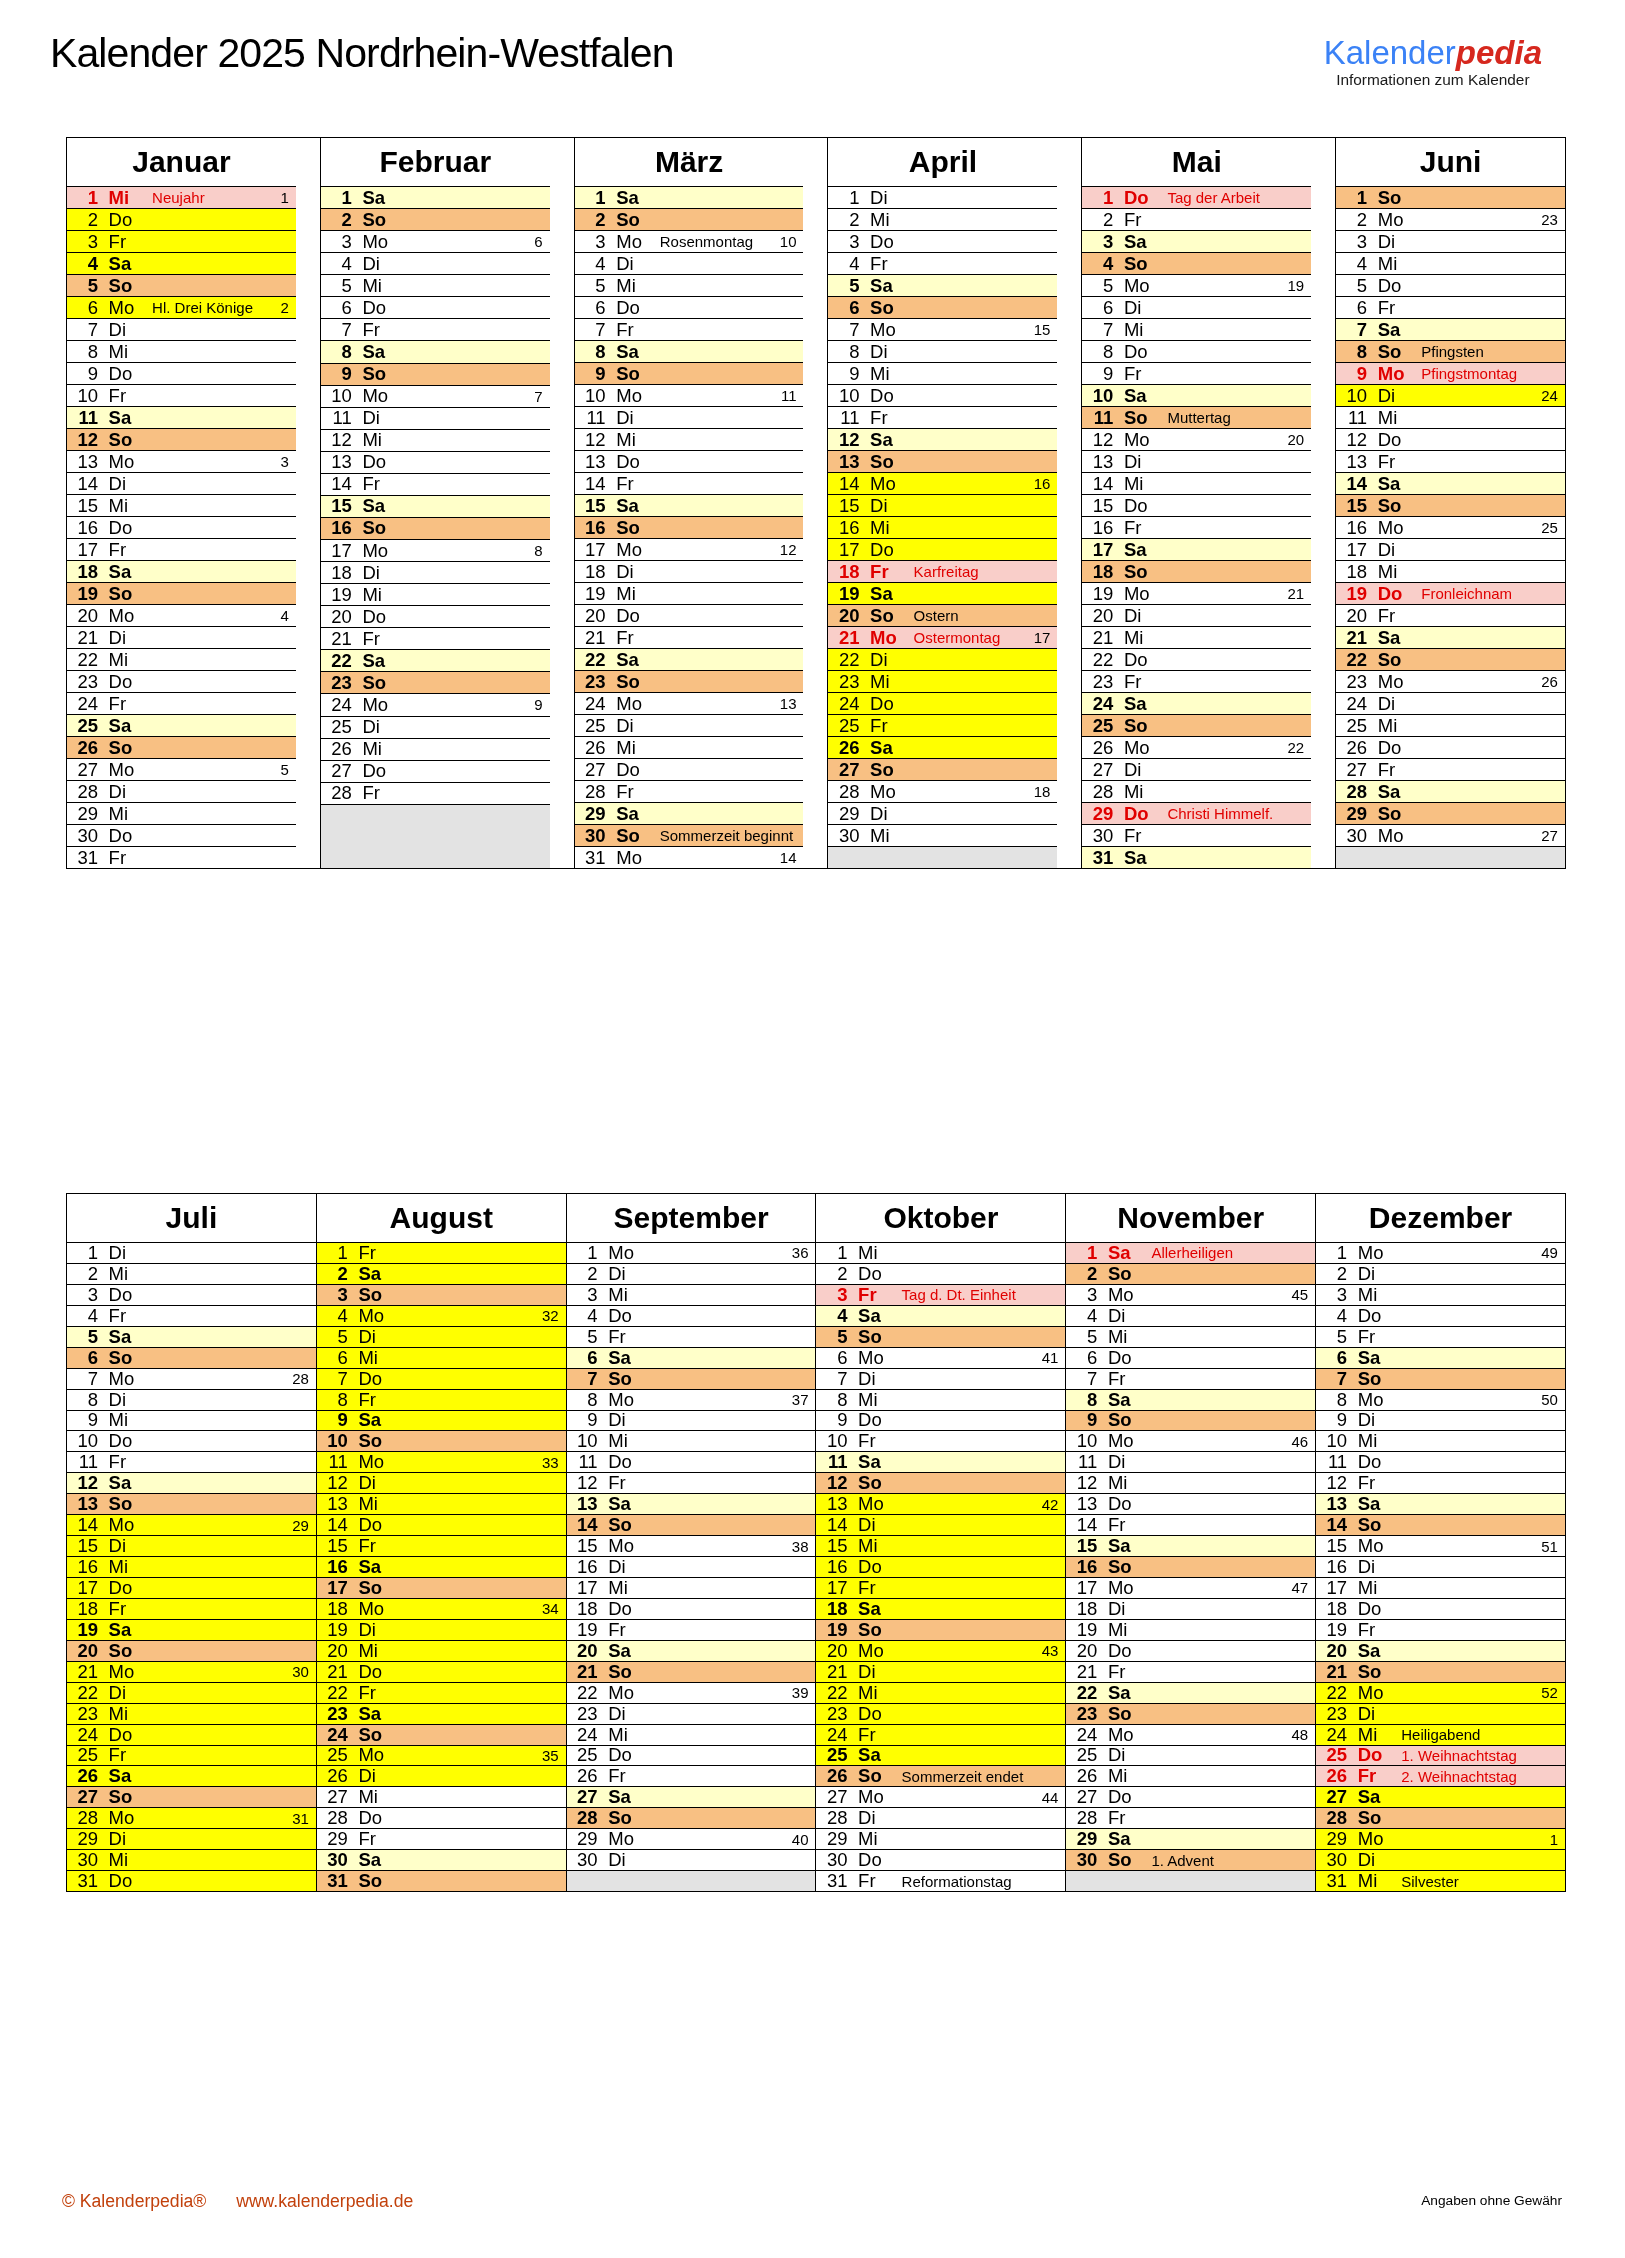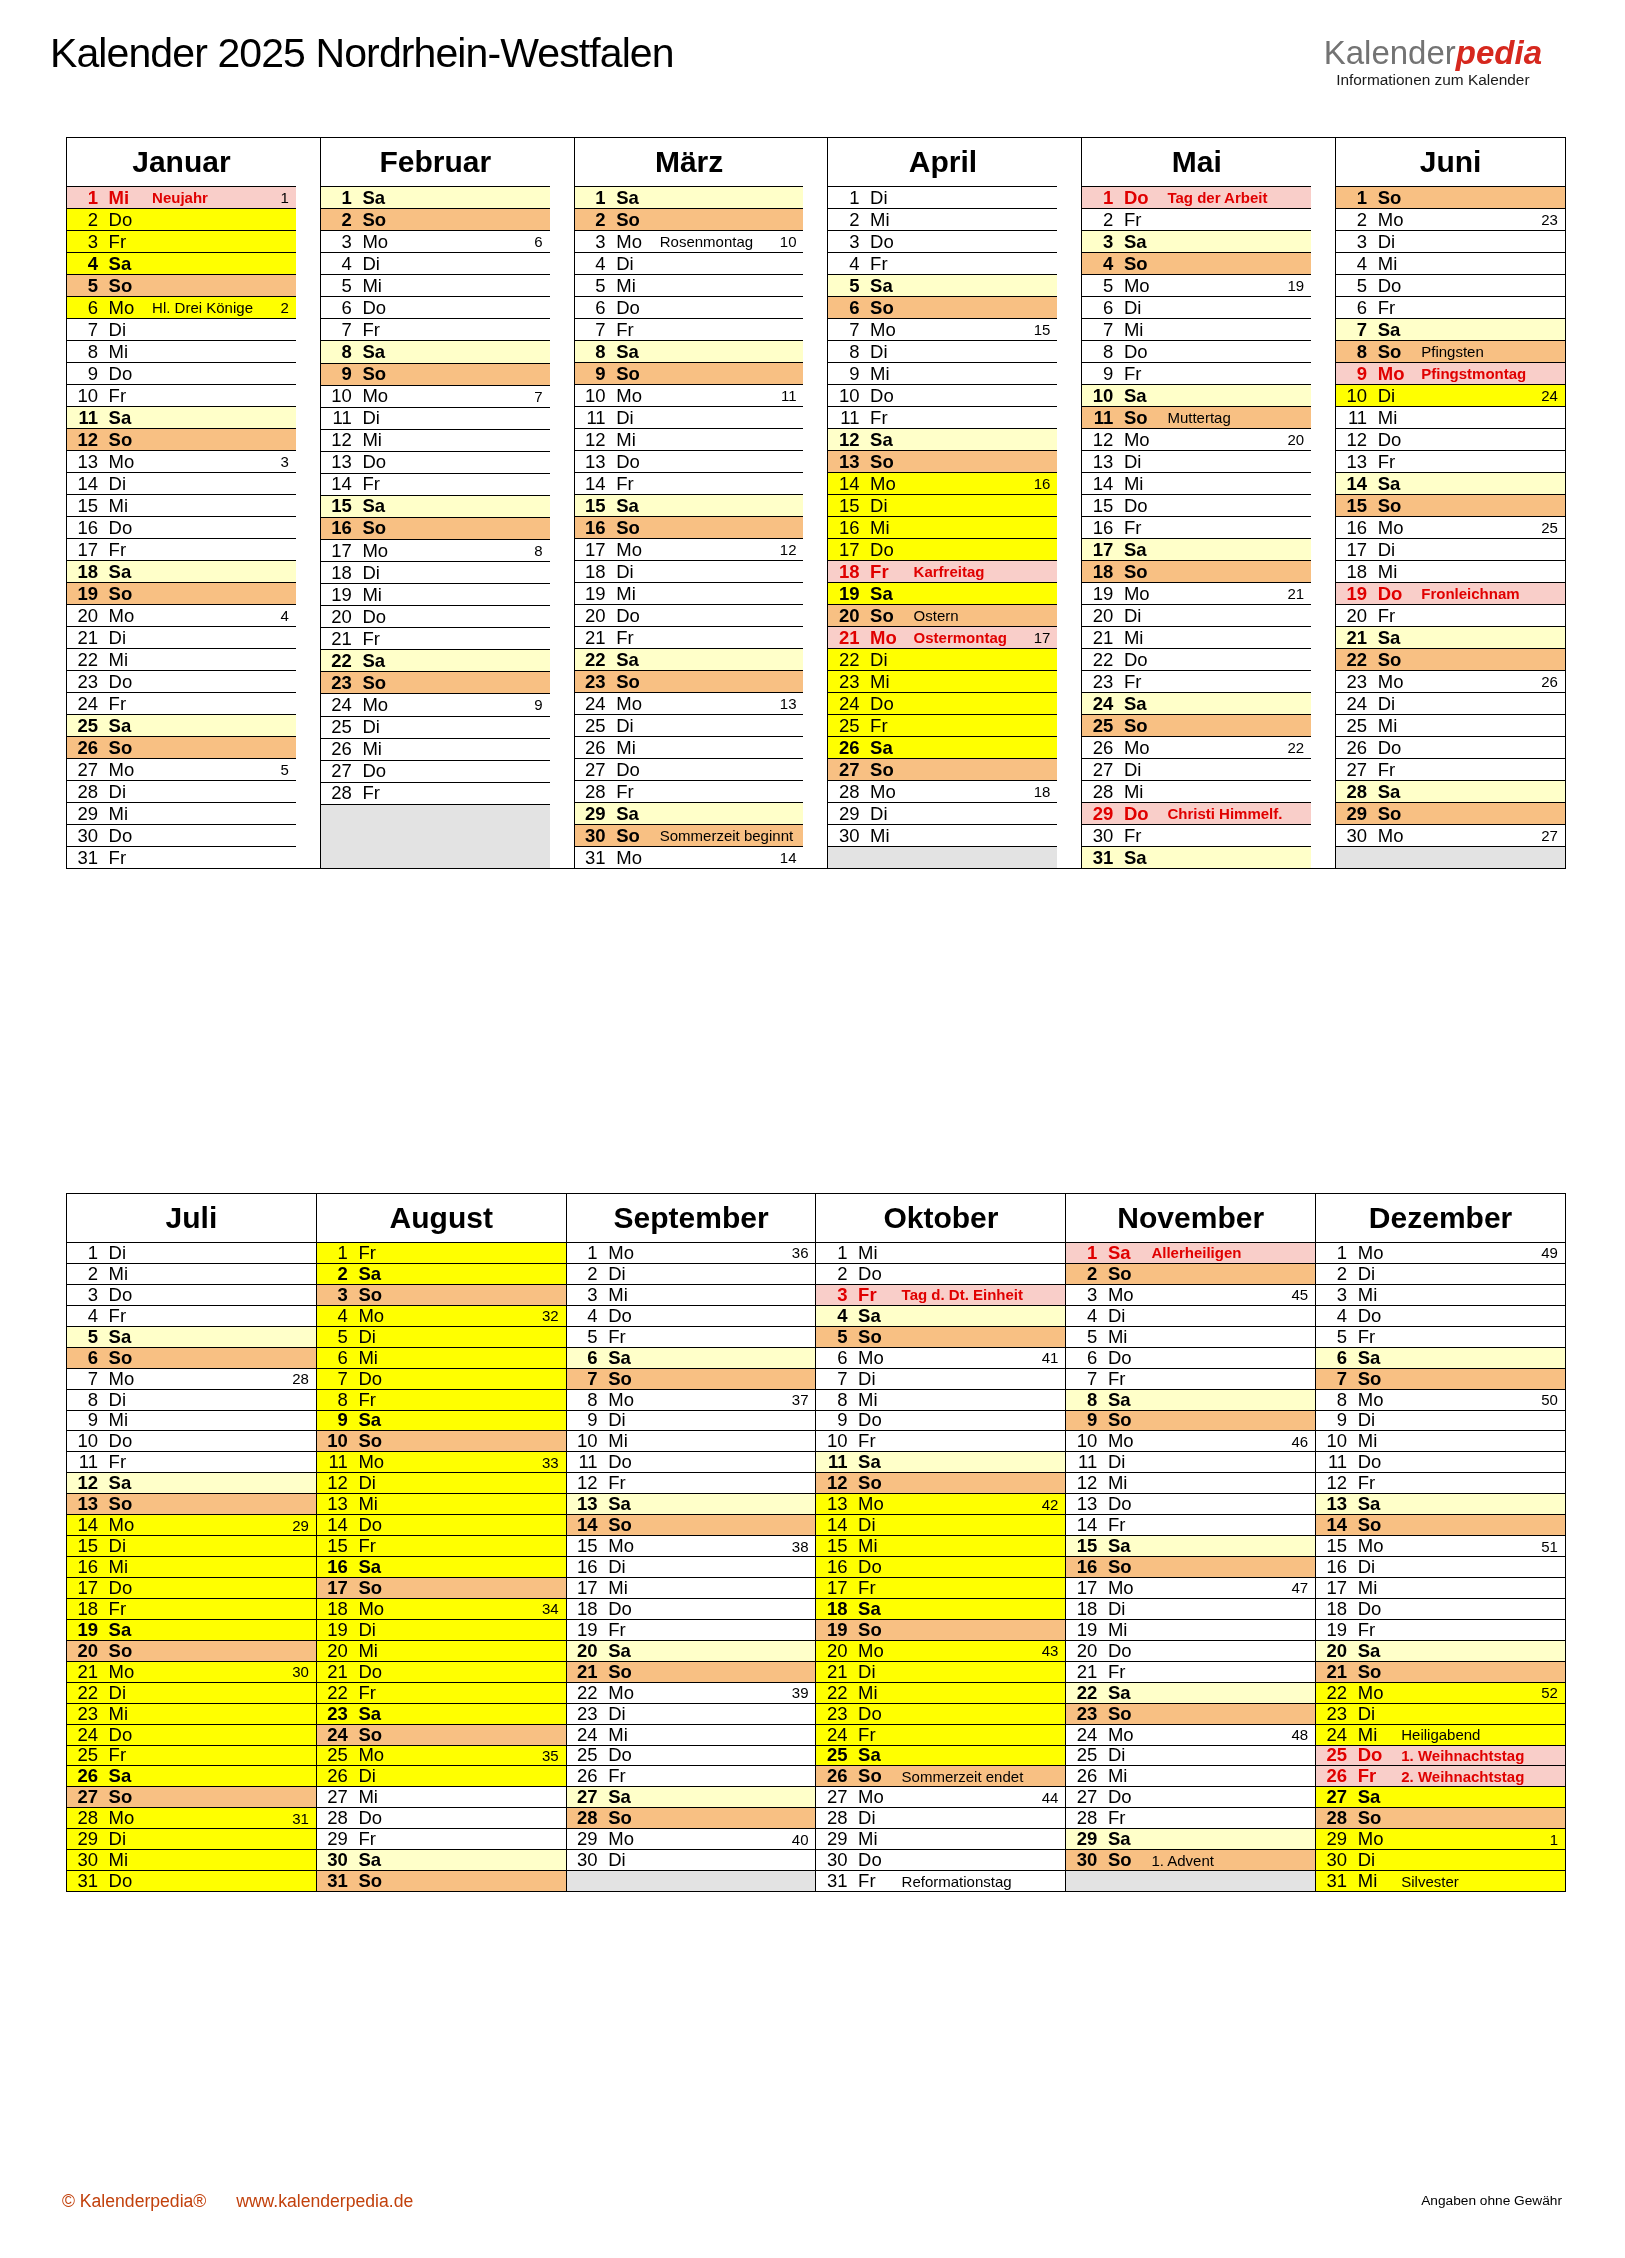--- a/index.html
+++ b/index.html
@@ -10,21 +10,21 @@
     position:relative;
     overflow:hidden;
   }
   .page-title{
     position:absolute; left:50px; top:30px;
     font-size:41px; font-weight:normal; color:#000;
     letter-spacing:-0.9px; white-space:nowrap;
   }
   .logo{ position:absolute; top:35px; right:84px; text-align:center; }
   .logo .brand{ font-size:33px; line-height:35px; white-space:nowrap; }
-  .logo .brand-black{ color:#737373; }
+  .logo .brand-black{ color:#3b82f6; }
   .logo .brand-red{ color:var(--c-brand); font-weight:bold; font-style:italic; }
   .logo .logo-sub{ font-size:15.4px; color:#1a1a1a; margin-top:0.9px; }
 
   .half{
     position:absolute; left:66px; width:1500px;
     display:flex; border:1.8px solid #000; box-sizing:border-box;
     background:#fff;
   }
   #half-top{ top:137px; height:732px;gap:24px; }
   #half-bottom{ top:1193px; height:699px; }
@@ -43,21 +43,21 @@
     padding:0 7px 0 7px; box-sizing:border-box;
     font-size:18.5px; color:#000; min-width:0; overflow:hidden;
   }
   .day-row + .day-row, .filler{ border-top:0.9px solid #000; }
   .num{ width:24px; text-align:right; flex:0 0 24px; }
   .wd{ width:32px; margin-left:10.6px; flex:0 0 32px; }
   .lab{ font-size:15px; margin-left:11.5px; white-space:nowrap; }
   .wk{ margin-left:auto; font-size:15px; color:#000; font-weight:normal; padding-left:3.5px; }
   .b .num, .b .wd{ font-weight:bold; }
   .r .num, .r .wd{ color:var(--c-red); font-weight:bold; }
-  .lab-red{ color:var(--c-red); font-weight:bold; }
+  .lab-red{ color:var(--c-red); font-weight:normal; }
   .bg-sat{ background:var(--c-sat); }
   .bg-sun{ background:var(--c-sun); }
   .bg-hol{ background:var(--c-hol); }
   .bg-fer{ background:var(--c-fer); }
   .filler{ background:var(--c-gray); }
 
   .footer-left{
     position:absolute; left:62px; top:2191px;
     font-size:17.6px; color:#c2410c; white-space:nowrap;
   }

